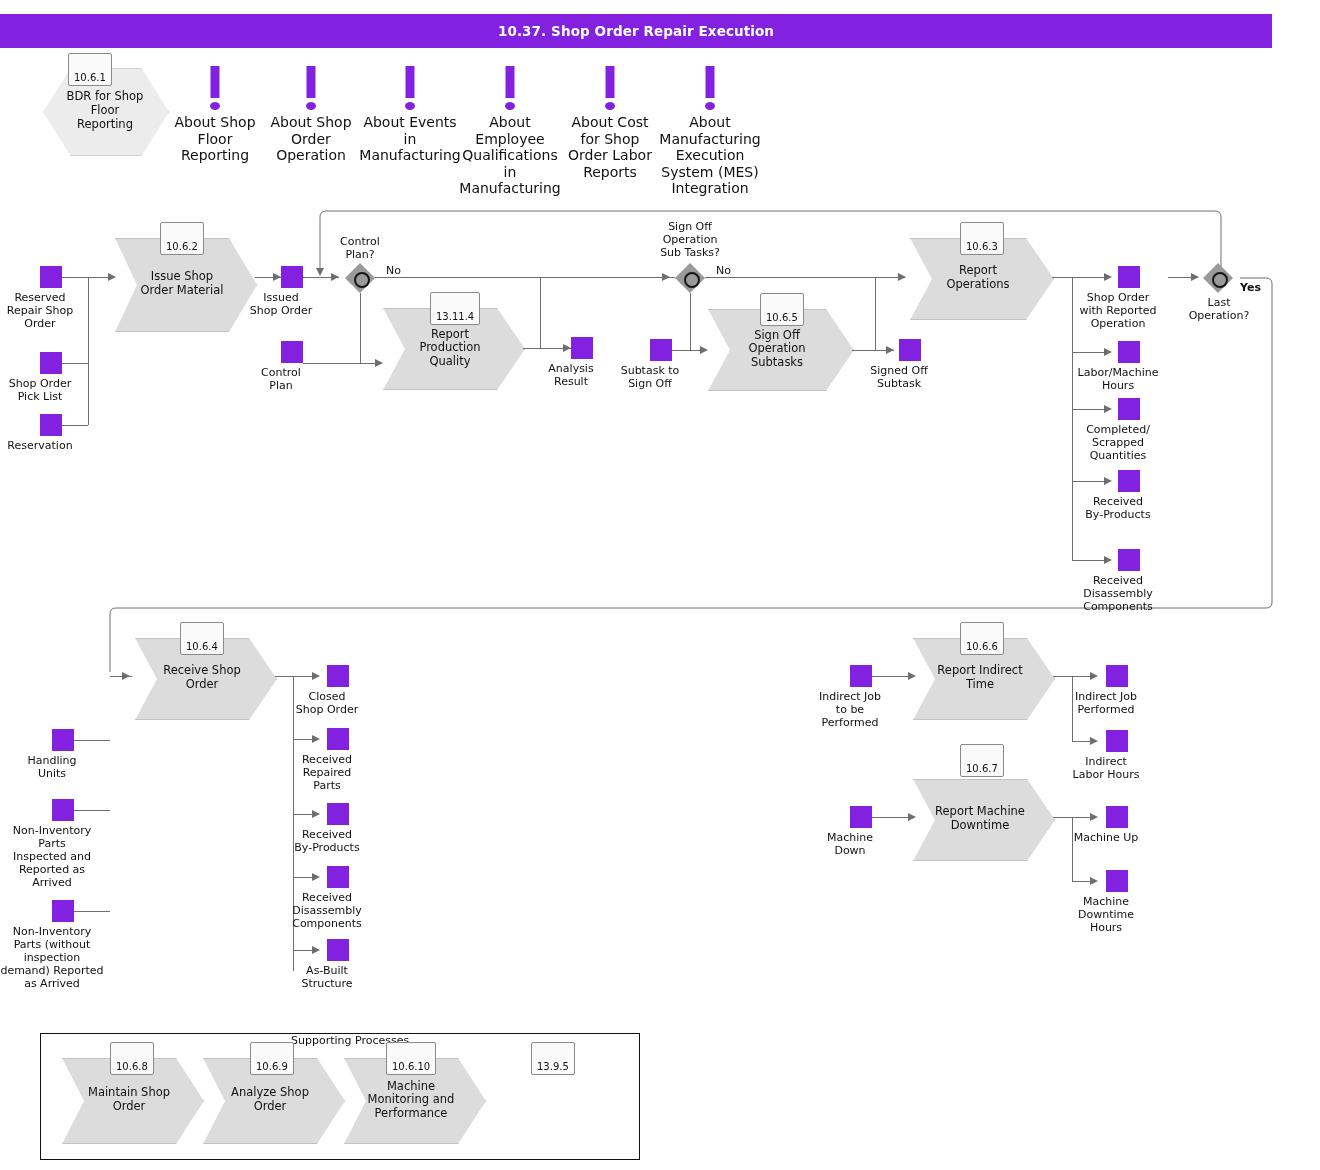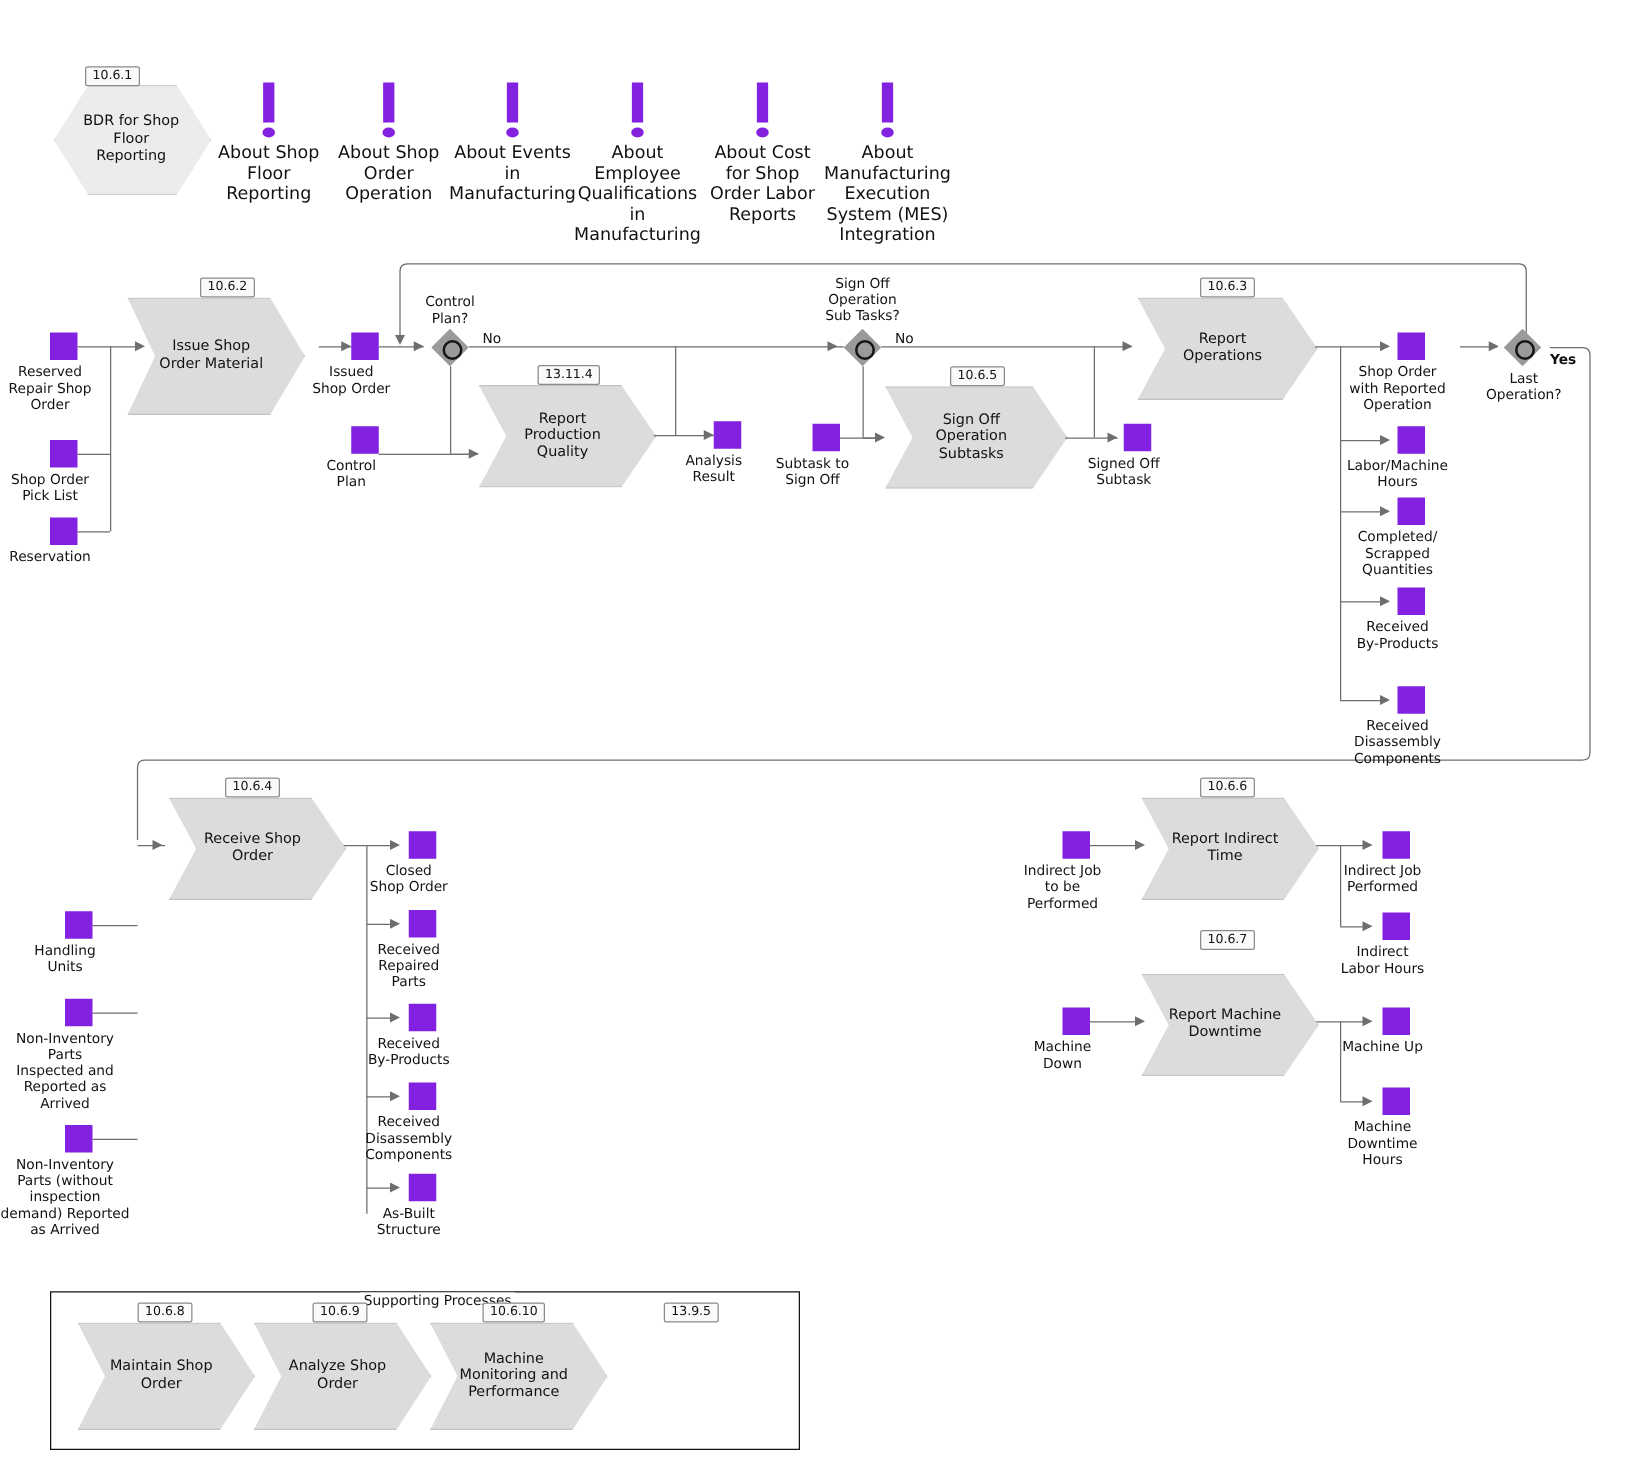--- a/index.html
+++ b/index.html
@@ -17,21 +17,21 @@
     background:#dcdcdc;border:1px solid #c3c3c3;
     clip-path:polygon(0 0, calc(100% - 28px) 0, 100% 50%, calc(100% - 28px) 100%, 0 100%, 22px 50%);
     box-shadow:none;}
   .chev .shd{position:absolute;left:4px;top:4px;width:100%;height:100%;background:#c8c8c8;opacity:.55;
     clip-path:polygon(0 0, calc(100% - 28px) 0, 100% 50%, calc(100% - 28px) 100%, 0 100%, 22px 50%);z-index:-1;}
   .chev .lbl{position:absolute;left:22px;right:28px;top:0;bottom:0;display:flex;align-items:center;justify-content:center;
     text-align:center;font-size:11.5px;color:#111;line-height:1.18;}
 
   
   .numtag{position:absolute;background:#fafafa;border:1px solid #8a8a8a;border-radius:2px;
-    font-size:10px;color:#111;padding:1px 5px 1px 5px;line-height:1.15;white-space:nowrap;z-index:6;}
+    font-size:10px;color:#111;padding:18px 5px 1px 5px;line-height:1.15;white-space:nowrap;z-index:6;}
 
   
   .hexwrap{position:absolute;}
   .hexwrap .hsh{position:absolute;left:4px;top:4px;width:100%;height:100%;background:#c8c8c8;opacity:.5;
     clip-path:polygon(22% 0,78% 0,100% 50%,78% 100%,22% 100%,0 50%);z-index:-1;}
   .hexwrap .hx{position:absolute;left:0;top:0;width:100%;height:100%;background:#ececec;border:1px solid #d2d2d2;
     clip-path:polygon(22% 0,78% 0,100% 50%,78% 100%,22% 100%,0 50%);}
   .hexwrap .hl{position:absolute;left:8%;right:8%;top:0;bottom:0;display:flex;align-items:center;justify-content:center;
     text-align:center;font-size:11.5px;color:#111;line-height:1.2;}
 
@@ -78,20 +78,23 @@
 
   
   .supbox{position:absolute;border:1px solid #111;background:#fff;}
   .suptitle{position:absolute;font-size:11px;color:#111;background:#fff;padding:0 3px;white-space:nowrap;}
 </style>
 </head>
 <body>
 
 <div id="canvas">
 
+  <div class="titlebar">
+    <div class="t">10.37. Shop Order Repair Execution</div>
+  </div>
 
   <div class="numtag" style="left:68px;top:53px;">10.6.1</div>
   <div class="hexwrap" style="left:43px;top:68px;width:124px;height:86px;">
     <div class="hsh"></div>
     <div class="hx"></div>
     <div class="hl">BDR for Shop Floor<br>Reporting</div>
   </div>
 
   <div class="bang" style="left:185px;top:66px;">
     <div class="bars"></div>
@@ -157,21 +160,21 @@
   </div>
 
   <div class="ln lnh" style="left:62px;top:277px;width:26px;"></div>
   <div class="ln lnh" style="left:62px;top:363px;width:26px;"></div>
   <div class="ln lnh" style="left:62px;top:425px;width:26px;"></div>
   <div class="ln lnv" style="left:88px;top:277px;height:148px;"></div>
   <div class="ln lnh" style="left:88px;top:277px;width:26px;"></div>
   <div class="arw" style="left:108px;top:273px;"></div>
 
   <div class="numtag" style="left:160px;top:222px;">10.6.2</div>
-  <div class="chev" style="left:102px;top:238px;width:140px;height:92px;">
+  <div class="chev" style="left:115px;top:238px;width:140px;height:92px;">
     <div class="shd"></div>
     <div class="shp"></div>
     <div class="lbl">Issue Shop<br>Order Material</div>
   </div>
   <div class="ln lnh" style="left:255px;top:277px;width:26px;"></div>
   <div class="arw" style="left:273px;top:273px;"></div>
 
   <div class="dobj" style="left:281px;top:266px;">
     <div class="sqs"></div>
     <div class="sq"></div>

